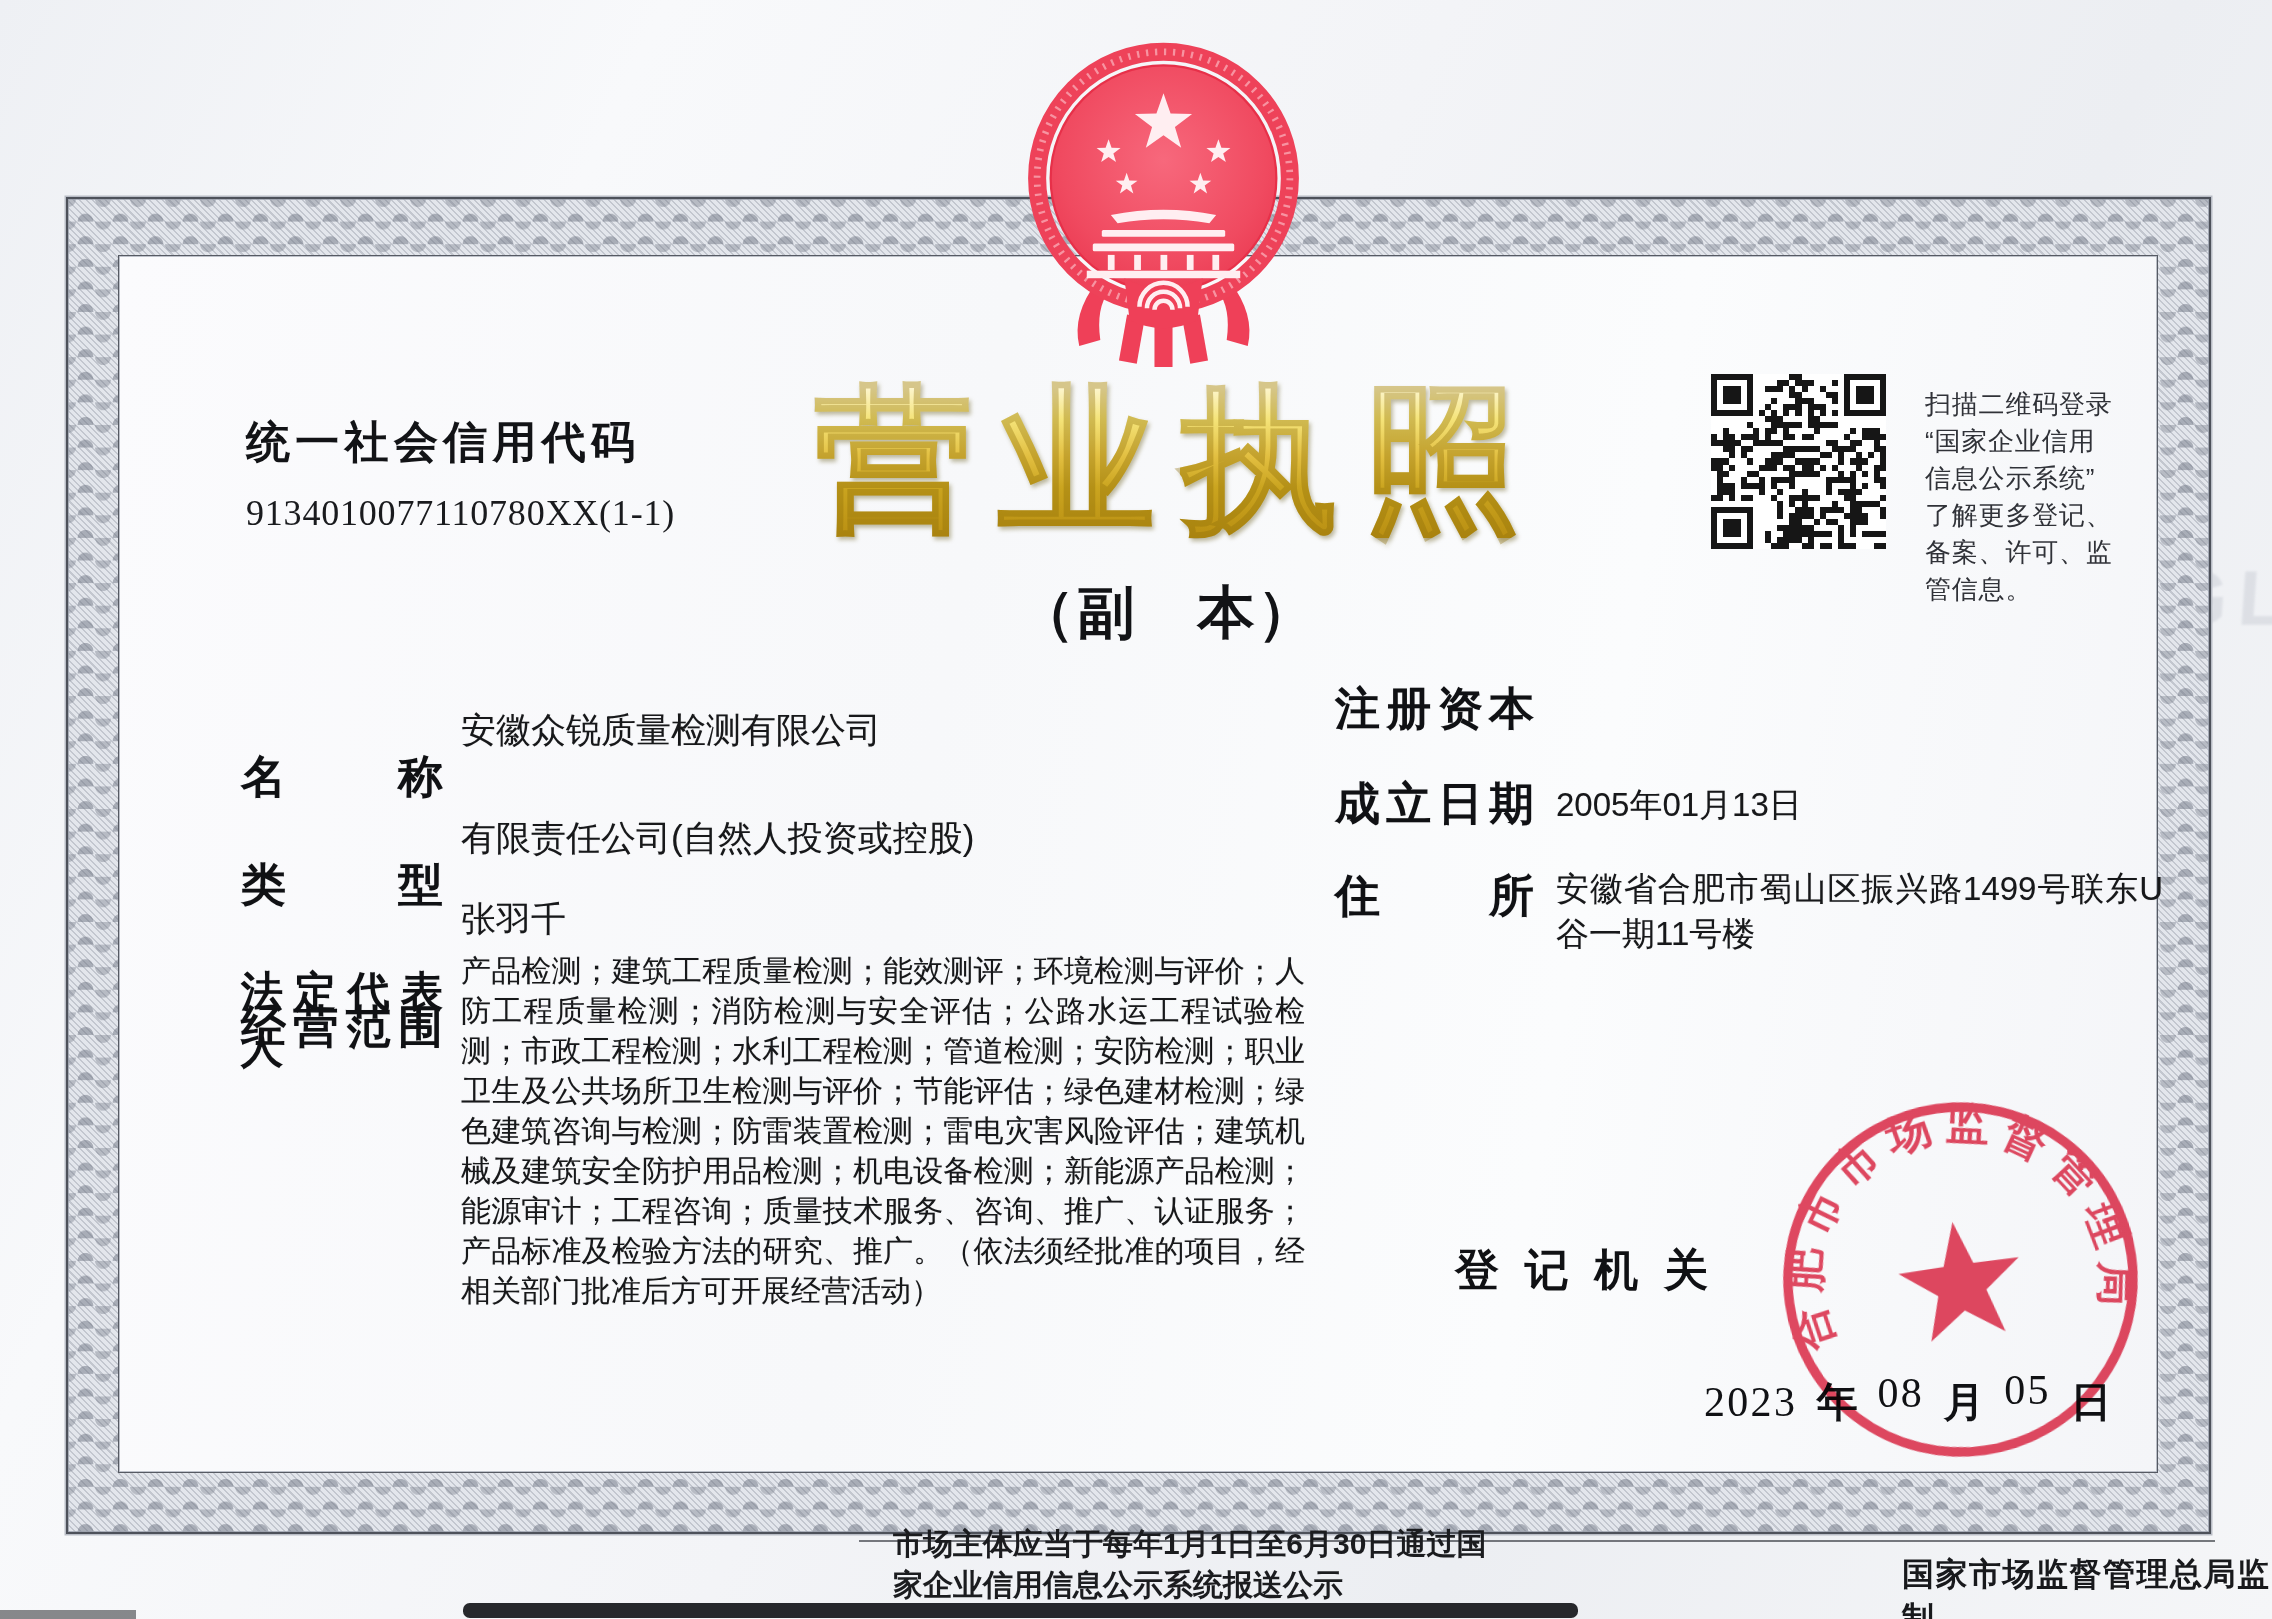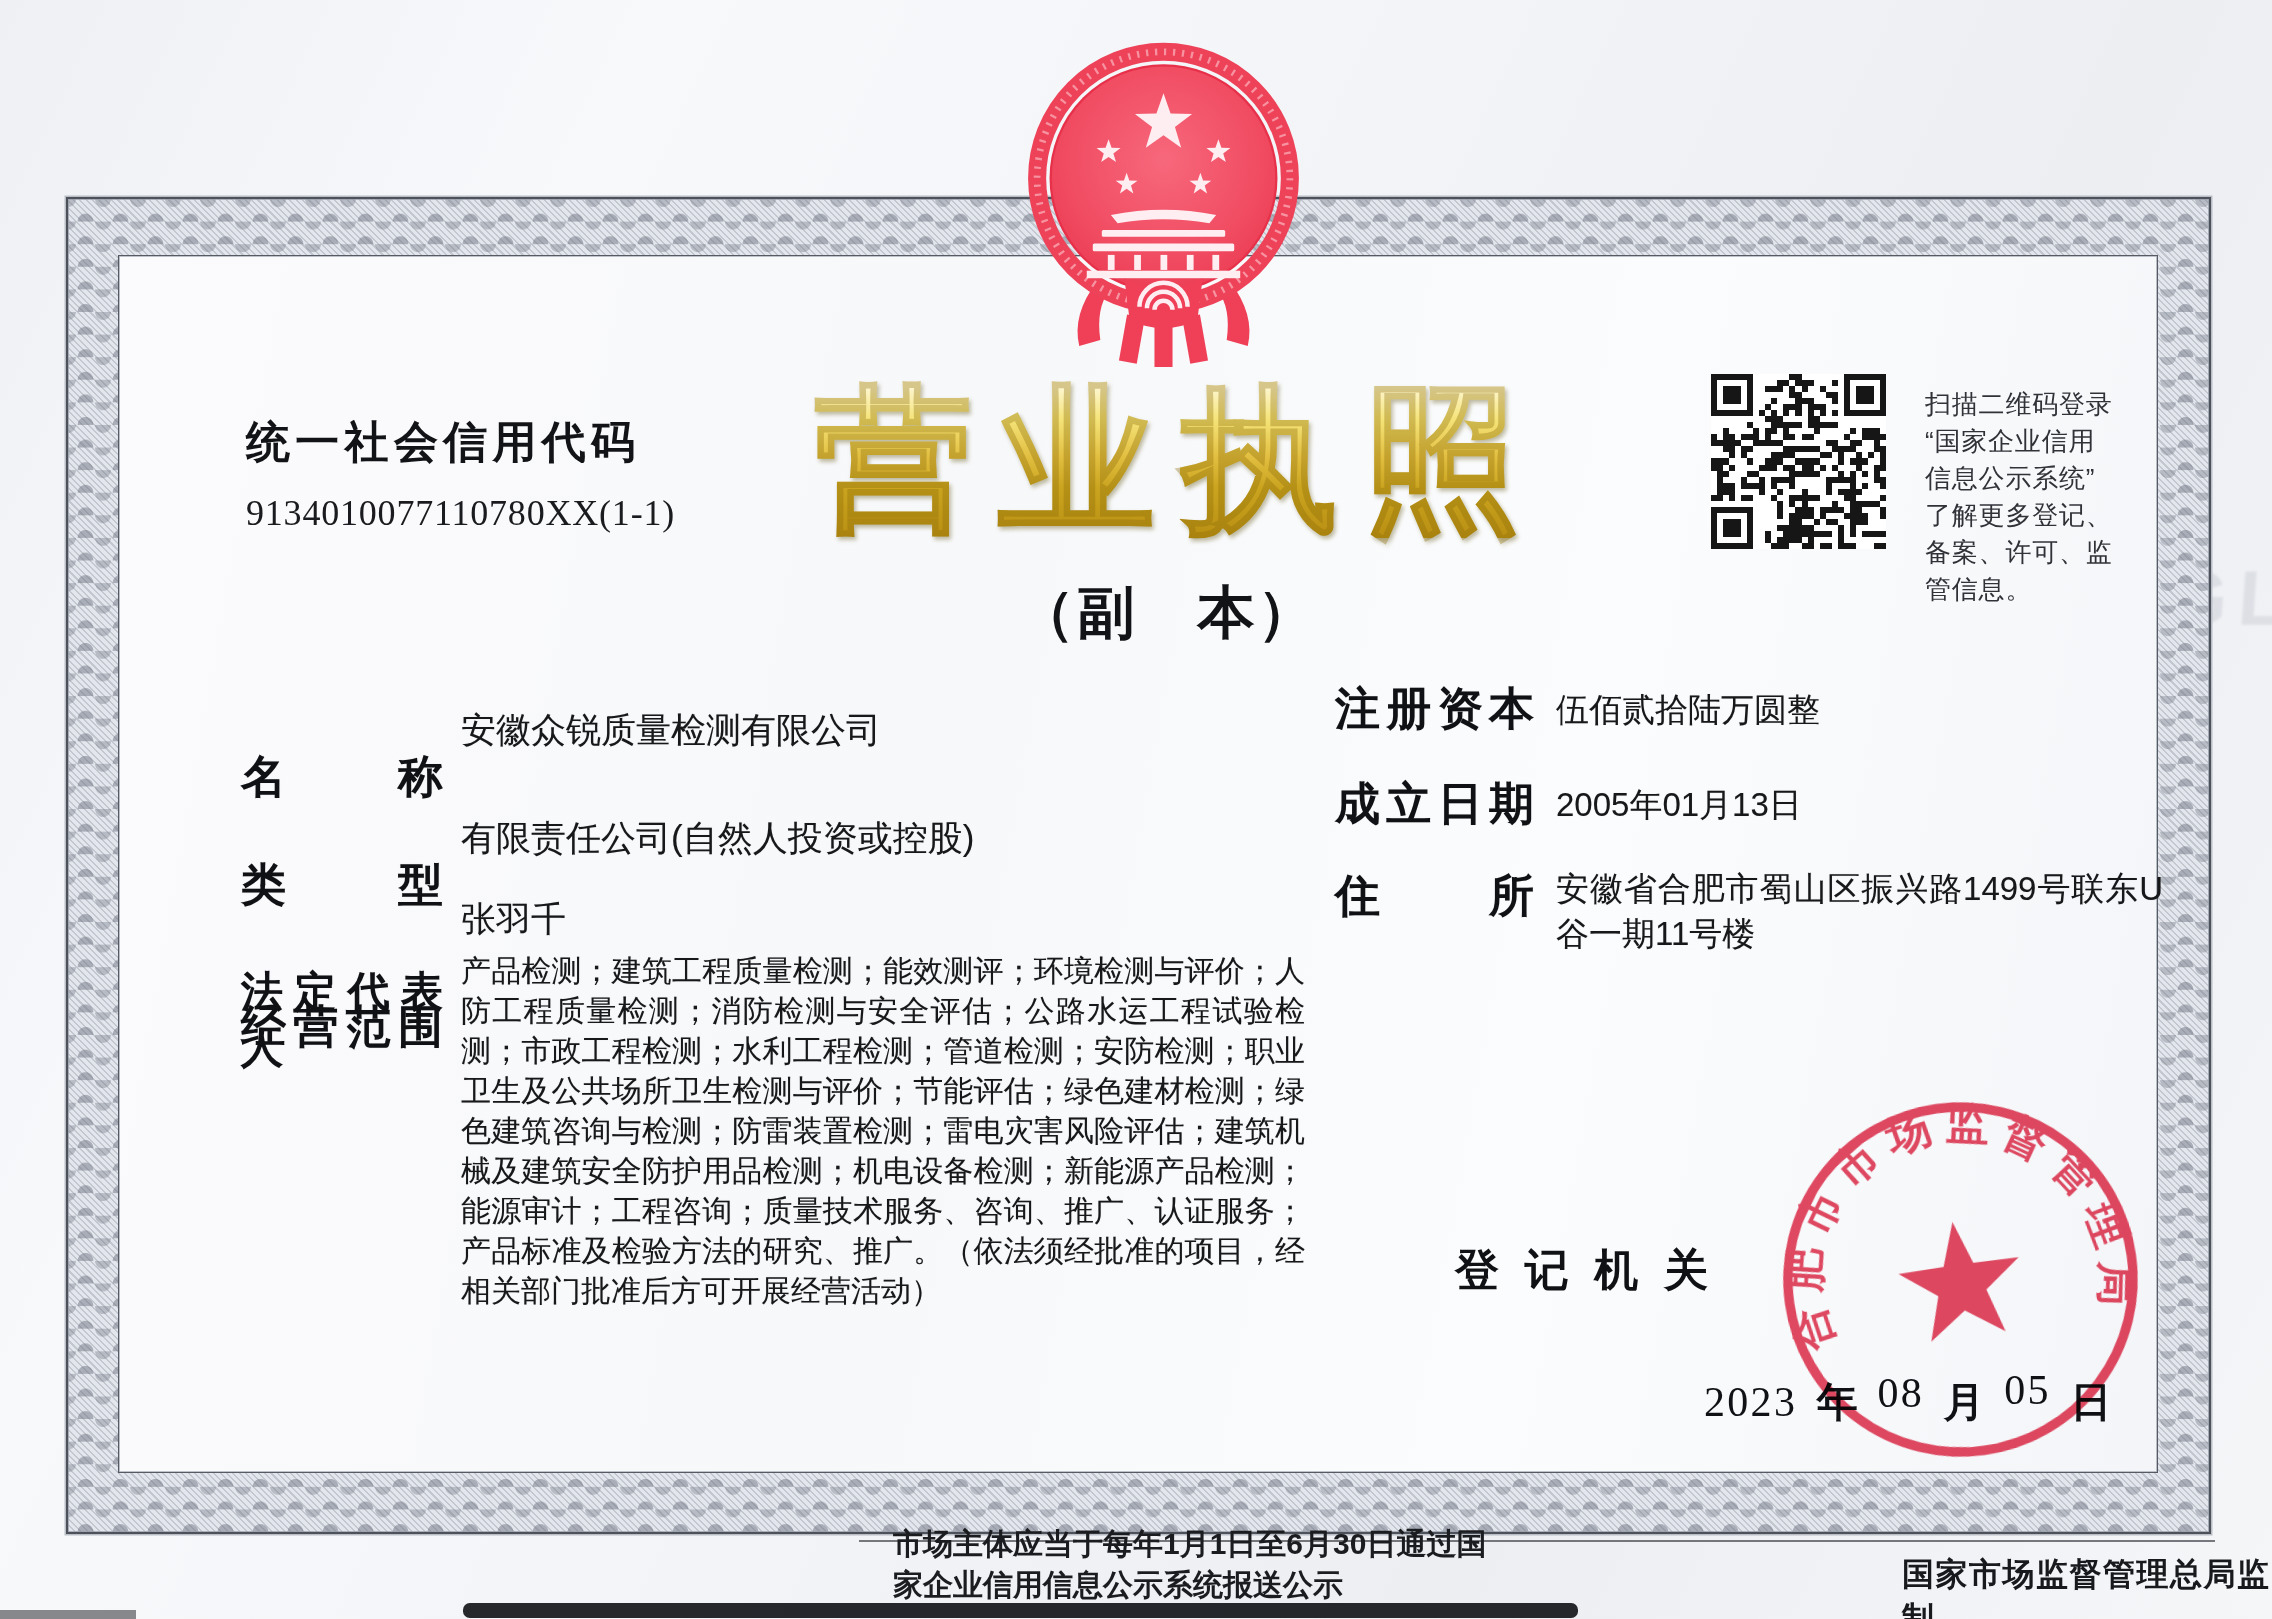--- a/index.html
+++ b/index.html
@@ -566,21 +566,20 @@
   <div class="lab l" style="top:699px;">名称</div>
   <div class="val l" style="top:707px;">安徽众锐质量检测有限公司</div>
   <div class="lab l" style="top:807px;">类型</div>
   <div class="val l" style="top:815px;">有限责任公司(自然人投资或控股)</div>
   <div class="lab l" style="top:916px;font-size:42px;">法定代表人</div>
   <div class="val l" style="top:896px;font-family:Liberation Serif, serif;">张羽千</div>
   <div class="lab l" style="top:949px;">经营范围</div>
   <div class="val l scope" style="top:951px;">产品检测；建筑工程质量检测；能效测评；环境检测与评价；人防工程质量检测；消防检测与安全评估；公路水运工程试验检测；市政工程检测；水利工程检测；管道检测；安防检测；职业卫生及公共场所卫生检测与评价；节能评估；绿色建材检测；绿色建筑咨询与检测；防雷装置检测；雷电灾害风险评估；建筑机械及建筑安全防护用品检测；机电设备检测；新能源产品检测；能源审计；工程咨询；质量技术服务、咨询、推广、认证服务；产品标准及检验方法的研究、推广。（依法须经批准的项目，经相关部门批准后方可开展经营活动）</div>
 
   <div class="lab r" style="top:679px;">注册资本</div>
-  <div class="val r" style="top:688px;">伍佰贰拾陆万圆整</div>
   <div class="lab r" style="top:774px;">成立日期</div>
   <div class="val r" style="top:783px;">2005年01月13日</div>
   <div class="lab r" style="top:866px;">住所</div>
   <div class="val r addr" style="top:866px;">安徽省合肥市蜀山区振兴路1499号联东U谷一期11号楼</div>
 
   <div class="authority">登记机关</div>
   <div class="date-row">
     <span class="num">2023</span>
     <span>年</span>
     <span class="num m">08</span>

